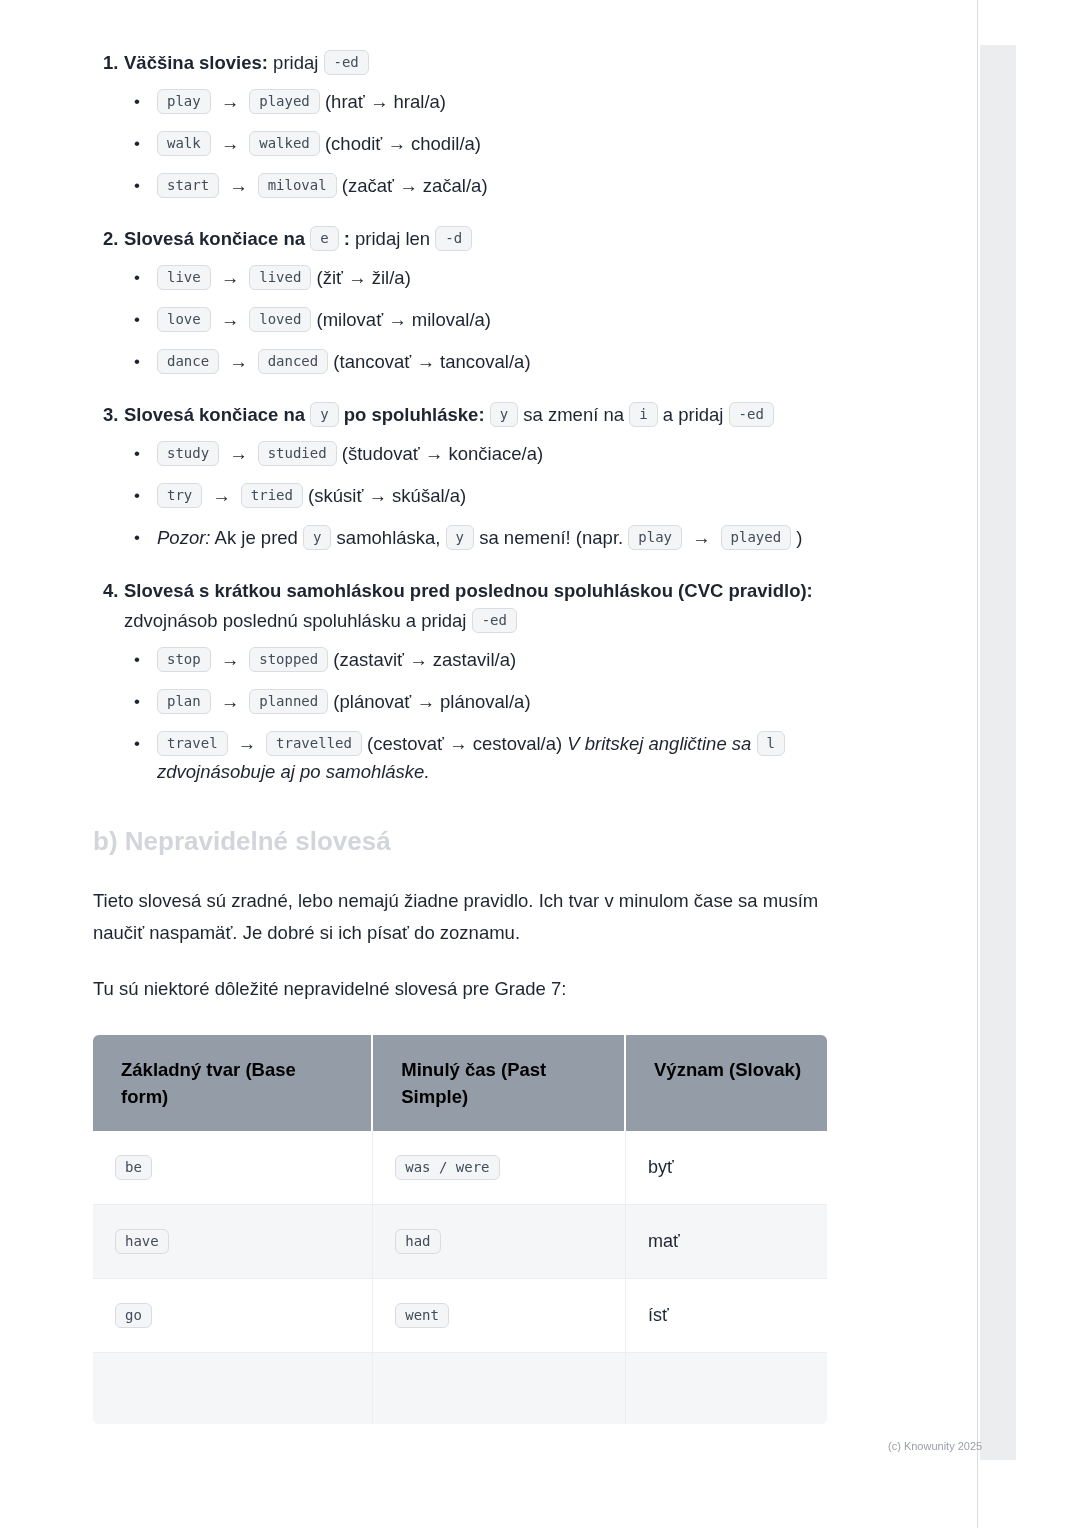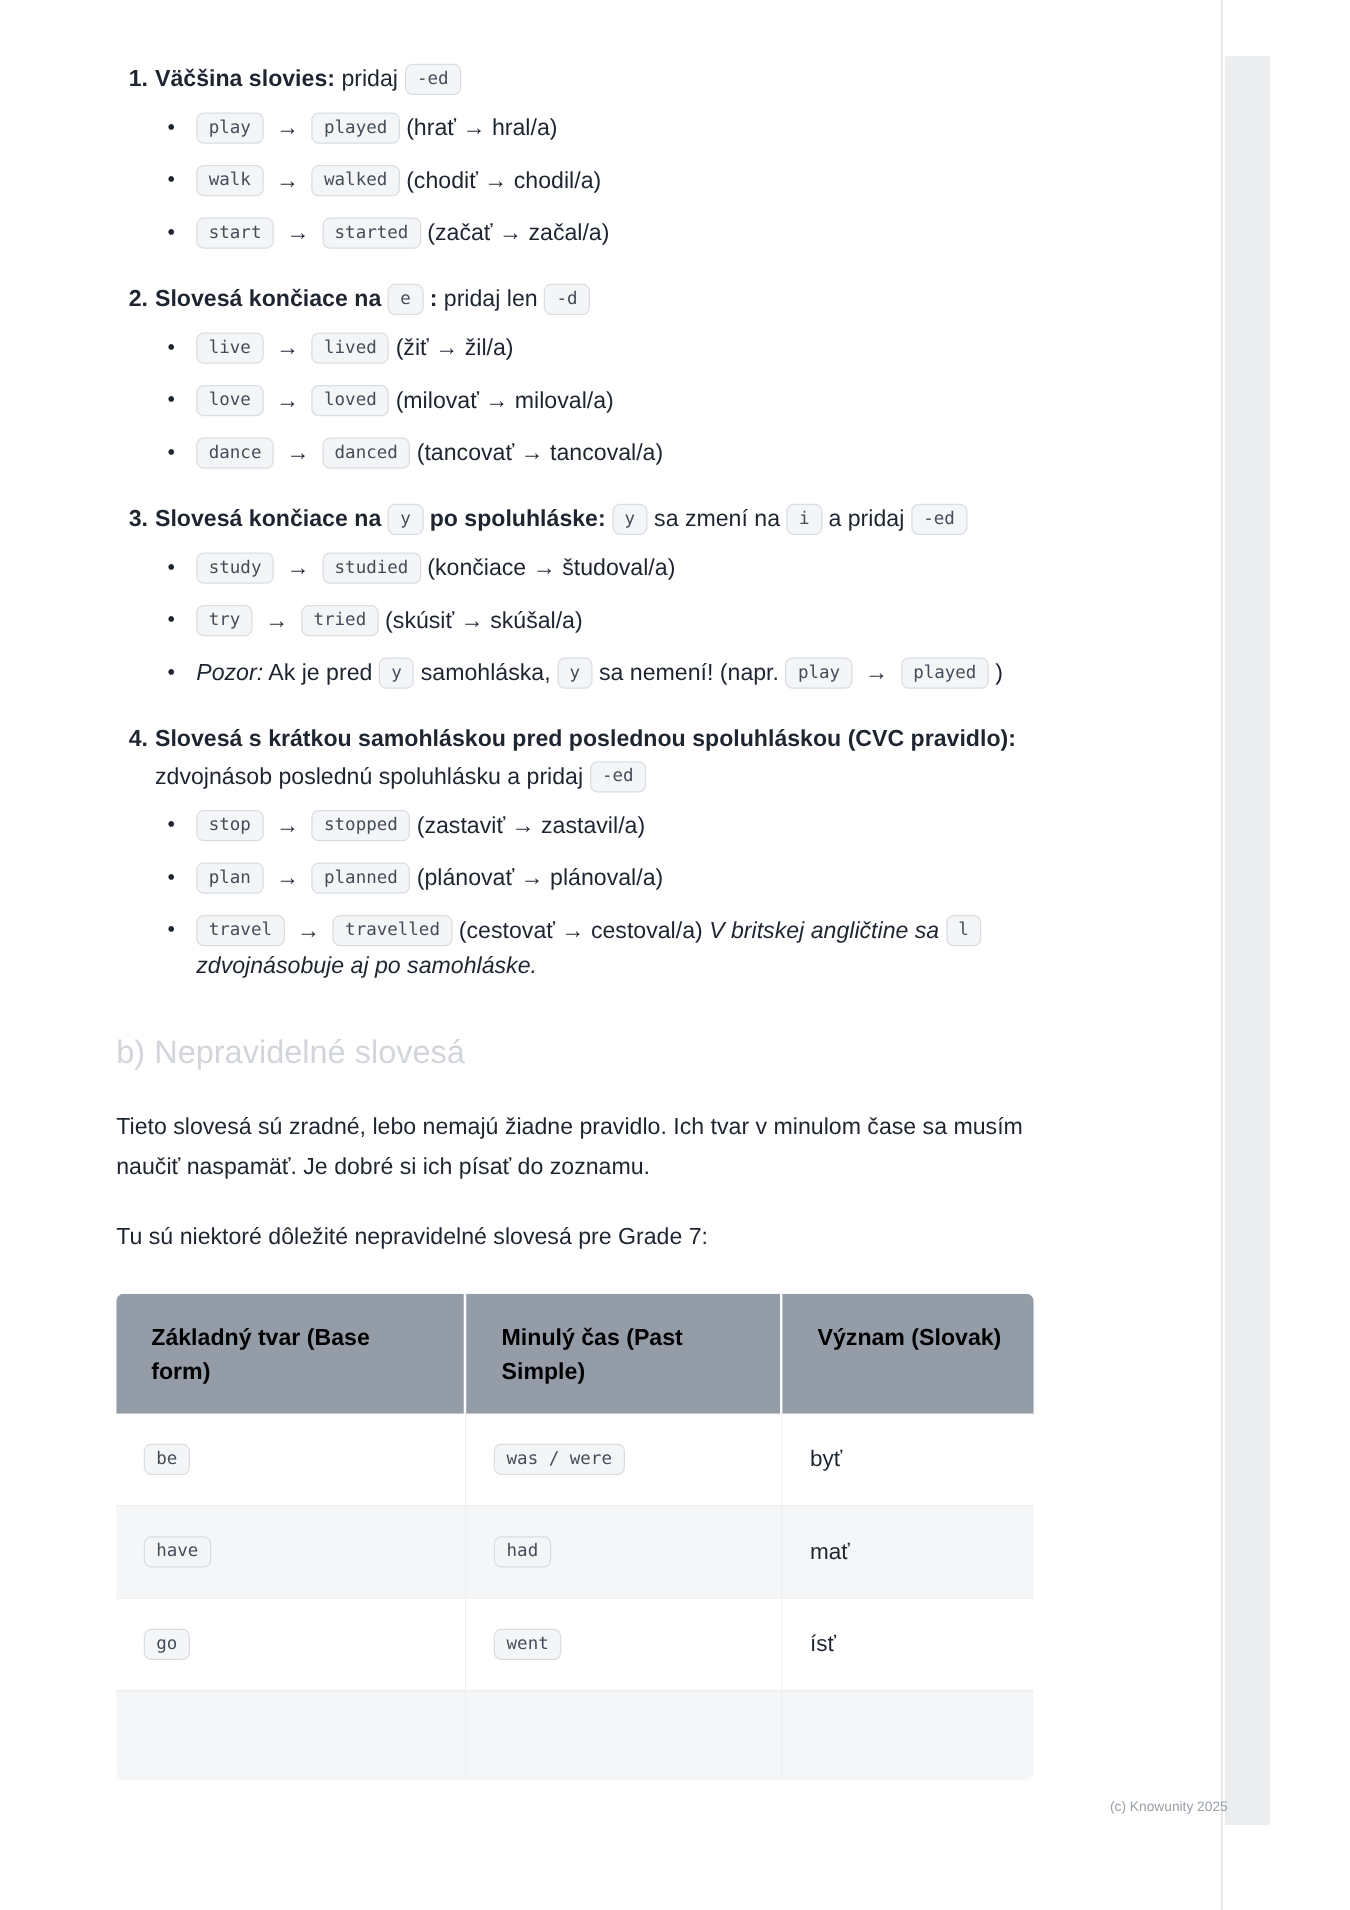--- a/index.html
+++ b/index.html
@@ -31,21 +31,21 @@
     background: #f3f5f6;
     border: 1px solid #d9dde2;
     border-radius: 6px;
     padding: 2px 9px;
     color: #434c59;
     white-space: pre;
     vertical-align: 2px;
   }
   .arrow { margin: 0 10px; }
   h2.section-heading {
-    font-size: 26px; font-weight: 400;
+    font-size: 26px; font-weight: 700;
     color: #d2d6db;
     margin: 40px 0 28px 0;
   }
   p.para { line-height: 32px; margin: 0 0 24px 0; color: #1e2531; }
   table.verbs {
     width: 734px;
     border-collapse: separate; border-spacing: 0;
     margin-top: 30px;
     border-radius: 6px;
     overflow: hidden;
@@ -95,21 +95,21 @@
           <div class="bullet">
             <span class="dot">•</span>
             <div class="bullet-content"><code class="chip">play</code><span class="arrow">→</span><code class="chip">played</code><span> (hrať → hral/a)</span></div>
           </div>
           <div class="bullet">
             <span class="dot">•</span>
             <div class="bullet-content"><code class="chip">walk</code><span class="arrow">→</span><code class="chip">walked</code><span> (chodiť → chodil/a)</span></div>
           </div>
           <div class="bullet">
             <span class="dot">•</span>
-            <div class="bullet-content"><code class="chip">start</code><span class="arrow">→</span><code class="chip">started</code><span> (začať → začal/a)</span></div>
+            <div class="bullet-content"><code class="chip">start</code><span class="arrow">→</span><code class="chip">miloval</code><span> (začať → začal/a)</span></div>
           </div>
         </div>
       </div>
       <div class="rule">
         <div class="rule-head">
           <span class="rule-num">2.</span>
           <div class="rule-title"><strong>Slovesá končiace na </strong><code class="chip">e</code><strong> :</strong><span> pridaj len </span><code class="chip">-d</code></div>
         </div>
         <div>
           <div class="bullet">
@@ -127,21 +127,21 @@
         </div>
       </div>
       <div class="rule">
         <div class="rule-head">
           <span class="rule-num">3.</span>
           <div class="rule-title"><strong>Slovesá končiace na </strong><code class="chip">y</code><strong> po spoluhláske: </strong><code class="chip">y</code><span> sa zmení na </span><code class="chip">i</code><span> a pridaj </span><code class="chip">-ed</code></div>
         </div>
         <div>
           <div class="bullet">
             <span class="dot">•</span>
-            <div class="bullet-content"><code class="chip">study</code><span class="arrow">→</span><code class="chip">studied</code><span> (končiace → študoval/a)</span></div>
+            <div class="bullet-content"><code class="chip">study</code><span class="arrow">→</span><code class="chip">studied</code><span> (študovať → končiace/a)</span></div>
           </div>
           <div class="bullet">
             <span class="dot">•</span>
             <div class="bullet-content"><code class="chip">try</code><span class="arrow">→</span><code class="chip">tried</code><span> (skúsiť → skúšal/a)</span></div>
           </div>
           <div class="bullet">
             <span class="dot">•</span>
             <div class="bullet-content"><em>Pozor:</em><span> Ak je pred </span><code class="chip">y</code><span> samohláska, </span><code class="chip">y</code><span> sa nemení! (napr. </span><code class="chip">play</code><span class="arrow">→</span><code class="chip">played</code><span> )</span></div>
           </div>
         </div>

